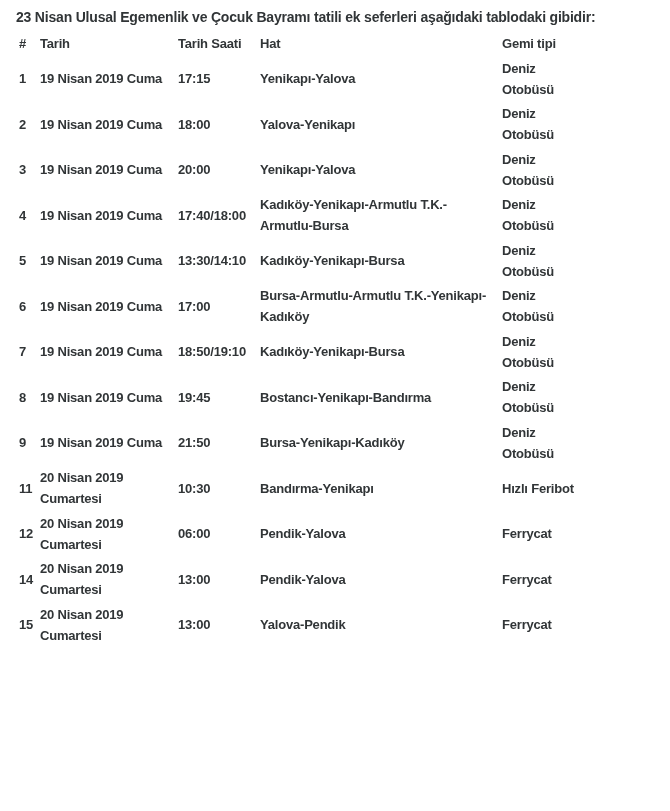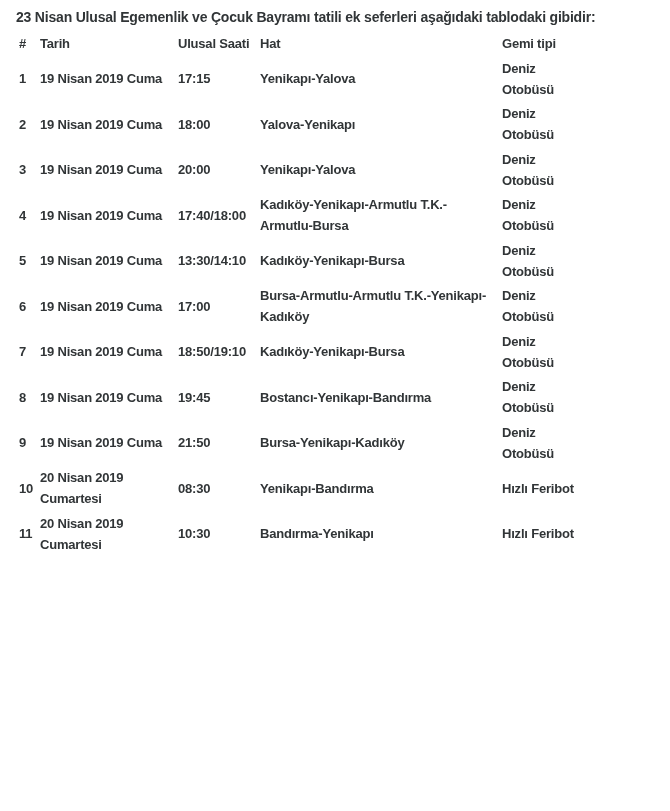--- a/index.html
+++ b/index.html
@@ -61,21 +61,21 @@
       <col class="c-num">
         <col class="c-date">
         <col class="c-time">
         <col class="c-route">
         <col class="c-ship">
     </colgroup>
     <thead>
       <tr>
         <th>#</th>
         <th>Tarih</th>
-        <th>Ulusal Saati</th>
+        <th>Tarih Saati</th>
         <th>Hat</th>
         <th>Gemi tipi</th>
       </tr>
     </thead>
     <tbody>
       <tr>
         <td class="cell-num">1</td>
         <td class="cell-date">19 Nisan 2019 Cuma</td>
         <td class="cell-time">17:15</td>
         <td class="cell-route">Yenikapı-Yalova</td>
@@ -131,29 +131,43 @@
         <td class="cell-ship">Deniz Otobüsü</td>
       </tr>
       <tr>
         <td class="cell-num">9</td>
         <td class="cell-date">19 Nisan 2019 Cuma</td>
         <td class="cell-time">21:50</td>
         <td class="cell-route">Bursa-Yenikapı-Kadıköy</td>
         <td class="cell-ship">Deniz Otobüsü</td>
       </tr>
       <tr>
-        <td class="cell-num">10</td>
-        <td class="cell-date">20 Nisan 2019 Cumartesi</td>
-        <td class="cell-time">08:30</td>
-        <td class="cell-route">Yenikapı-Bandırma</td>
-        <td class="cell-ship">Hızlı Feribot</td>
-      </tr>
-      <tr>
         <td class="cell-num">11</td>
         <td class="cell-date">20 Nisan 2019 Cumartesi</td>
         <td class="cell-time">10:30</td>
         <td class="cell-route">Bandırma-Yenikapı</td>
         <td class="cell-ship">Hızlı Feribot</td>
+      </tr>
+      <tr>
+        <td class="cell-num">12</td>
+        <td class="cell-date">20 Nisan 2019 Cumartesi</td>
+        <td class="cell-time">06:00</td>
+        <td class="cell-route">Pendik-Yalova</td>
+        <td class="cell-ship">Ferrycat</td>
+      </tr>
+      <tr>
+        <td class="cell-num">14</td>
+        <td class="cell-date">20 Nisan 2019 Cumartesi</td>
+        <td class="cell-time">13:00</td>
+        <td class="cell-route">Pendik-Yalova</td>
+        <td class="cell-ship">Ferrycat</td>
+      </tr>
+      <tr>
+        <td class="cell-num">15</td>
+        <td class="cell-date">20 Nisan 2019 Cumartesi</td>
+        <td class="cell-time">13:00</td>
+        <td class="cell-route">Yalova-Pendik</td>
+        <td class="cell-ship">Ferrycat</td>
       </tr>
     </tbody>
   </table>
 
 </div>
 
 </body></html>

